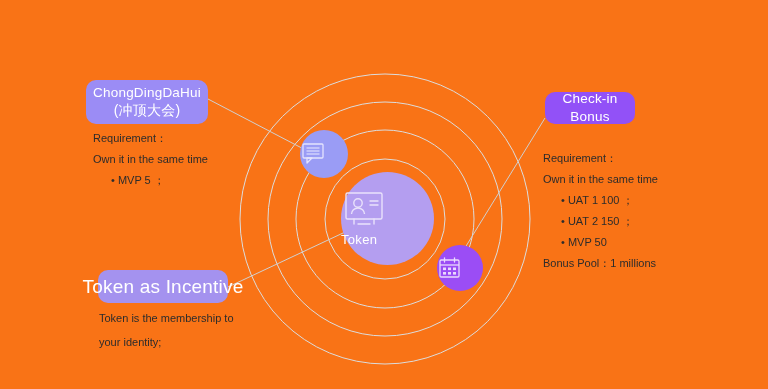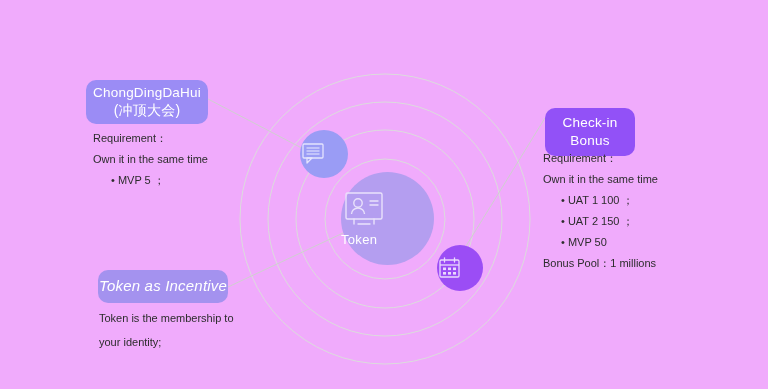--- a/index.html
+++ b/index.html
@@ -14,21 +14,21 @@
   body {
     font-family: "Liberation Sans", "DejaVu Sans", sans-serif;
     color: #2e2e2e;
     position: relative;
   }
 
   #stage {
     position: relative;
     width: 768px;
     height: 389px;
-    background: #f0abfc;
+    background: #f97316;
   }
 
   
   #backdrop {
     position: absolute;
     left: 0;
     top: 0;
     width: 768px;
     height: 389px;
   }
@@ -62,36 +62,35 @@
     top: 80px;
     width: 122px;
     height: 44px;
     background: #9b8cf5;
   }
 
   #badge-checkin {
     left: 545px;
     top: 92px;
     width: 90px;
-    height: 48px;
+    height: 32px;
     background: #9251f7;
-    margin-top: 16px;
   }
 
   #badge-checkin .badge-main { line-height: 1.35; white-space: normal; }
 
   #badge-incentive {
     left: 98px;
     top: 270px;
     width: 130px;
     height: 33px;
     background: #a492ef;
   }
 
-  #badge-incentive .badge-main { font-size: 15px; font-style: italic; }
+  #badge-incentive .badge-main { font-size: 19px; }
 
   
   .textblock {
     position: absolute;
     font-size: 11px;
     color: #2c2c2c;
     line-height: 21px;
     white-space: nowrap;
   }
 

